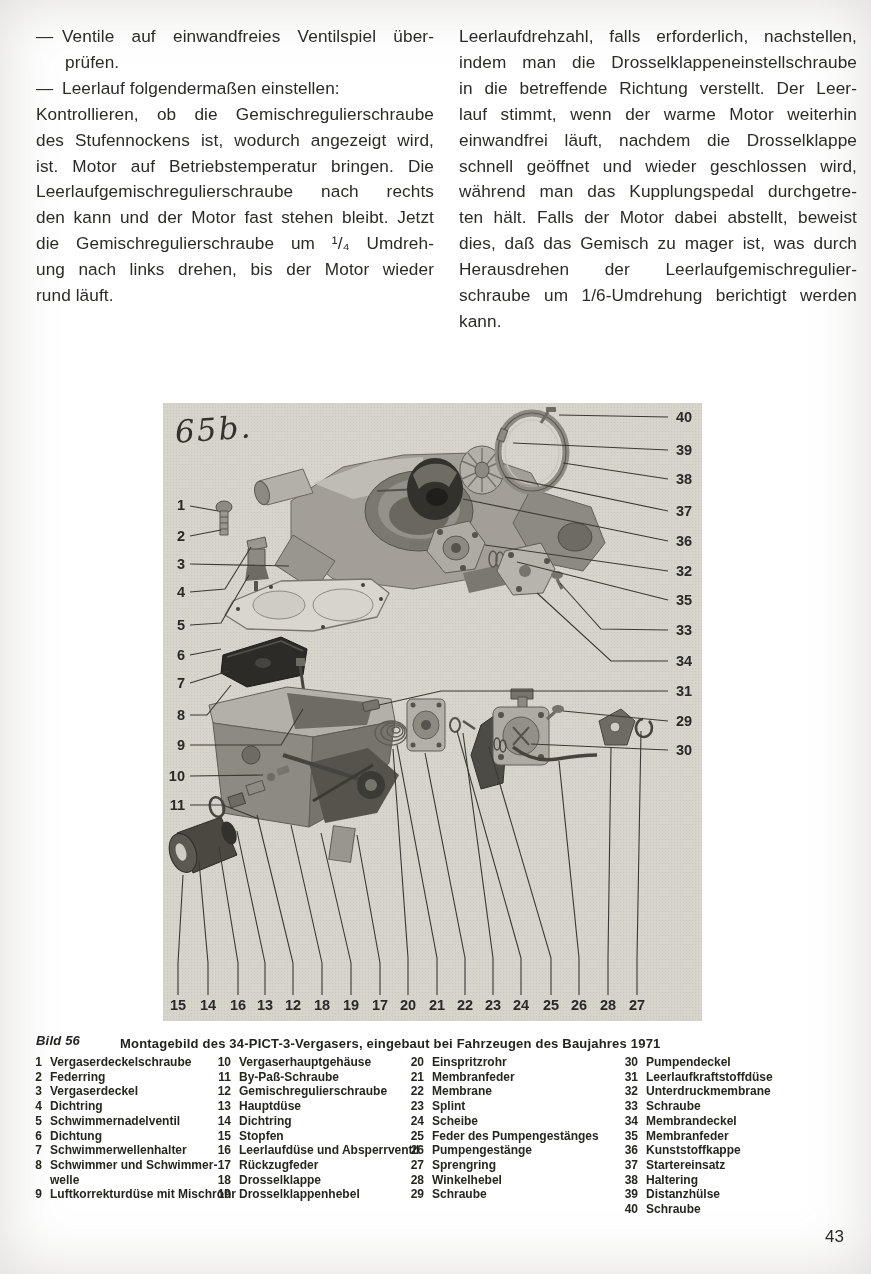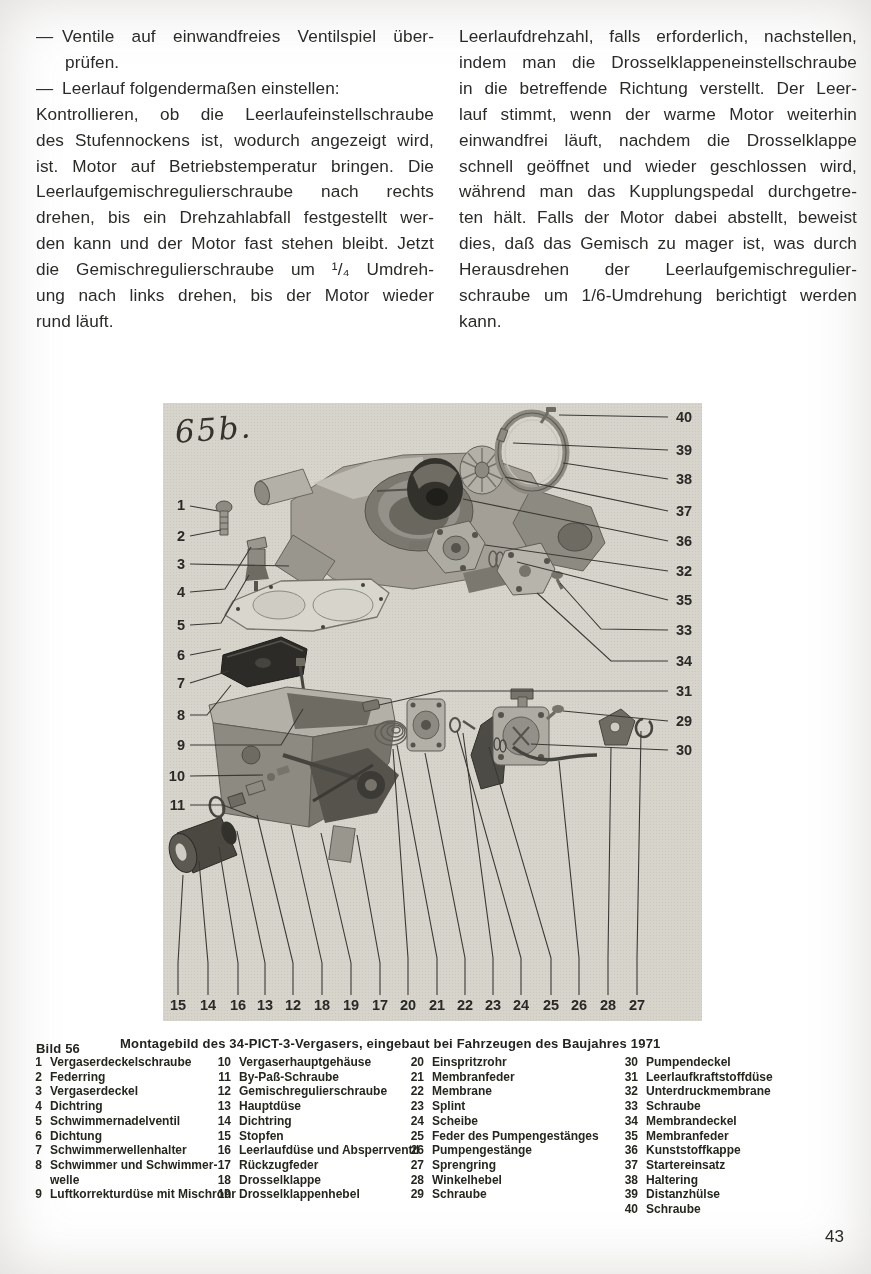--- a/index.html
+++ b/index.html
@@ -15,45 +15,44 @@
   #col-right{left:459px;}
   .figure{position:absolute;left:163px;top:403px;width:539px;height:618px;
           background:#d7d4cc;
           background-image:radial-gradient(rgba(40,38,33,.07) 1px,transparent 1px);
           background-size:3px 3px;}
   .hand{position:absolute;left:12px;top:8px;font-family:"DejaVu Serif",serif;
         font-style:italic;font-size:31px;letter-spacing:2px;color:#33322d;
         transform:rotate(-4deg);}
   .caption{position:absolute;left:36px;top:1033px;width:800px;font-size:13px;
            font-weight:bold;letter-spacing:.2px;color:#23231f;}
-  .cap-label{position:absolute;left:0;top:8px;}
+  .cap-label{position:absolute;left:0;top:0;font-style:italic;}
   .cap-text{position:absolute;left:84px;top:3px;}
   .pcol{position:absolute;top:1055px;font-size:12px;line-height:14.7px;
         font-weight:bold;color:#26261f;}
   .prow{display:flex;}
   .pnum{display:inline-block;text-align:right;flex:none;}
   .pname{padding-left:8px;white-space:pre-line;}
   .pagenum{position:absolute;left:812px;top:1227px;width:32px;text-align:right;
            font-size:17px;color:#2a2a27;}
   svg text{font-family:"Liberation Sans",sans-serif;}
 </style>
 </head>
 <body>
 
 <div class="page">
 
   <div class="col" id="col-left">
       <div class="ln">— Ventile auf einwandfreies Ventilspiel über-</div>
       <div class="ln l i">prüfen.</div>
       <div class="ln l">— Leerlauf folgendermaßen einstellen:</div>
-      <div class="ln">Kontrollieren, ob die Leerlaufeinstellschraube</div>
+      <div class="ln">Kontrollieren, ob die Gemischregulierschraube</div>
       <div class="ln">des Stufennockens ist, wodurch angezeigt wird,</div>
       <div class="ln">ist. Motor auf Betriebstemperatur bringen. Die</div>
       <div class="ln">Leerlaufgemischregulierschraube nach rechts</div>
-      <div class="ln">drehen, bis ein Drehzahlabfall festgestellt wer-</div>
       <div class="ln">den kann und der Motor fast stehen bleibt. Jetzt</div>
       <div class="ln">die Gemischregulierschraube um ¹/₄ Umdreh-</div>
       <div class="ln">ung nach links drehen, bis der Motor wieder</div>
       <div class="ln l">rund läuft.</div>
     </div>
   <div class="col" id="col-right">
       <div class="ln">Leerlaufdrehzahl, falls erforderlich, nachstellen,</div>
       <div class="ln">indem man die Drosselklappeneinstellschraube</div>
       <div class="ln">in die betreffende Richtung verstellt. Der Leer-</div>
       <div class="ln">lauf stimmt, wenn der warme Motor weiterhin</div>

